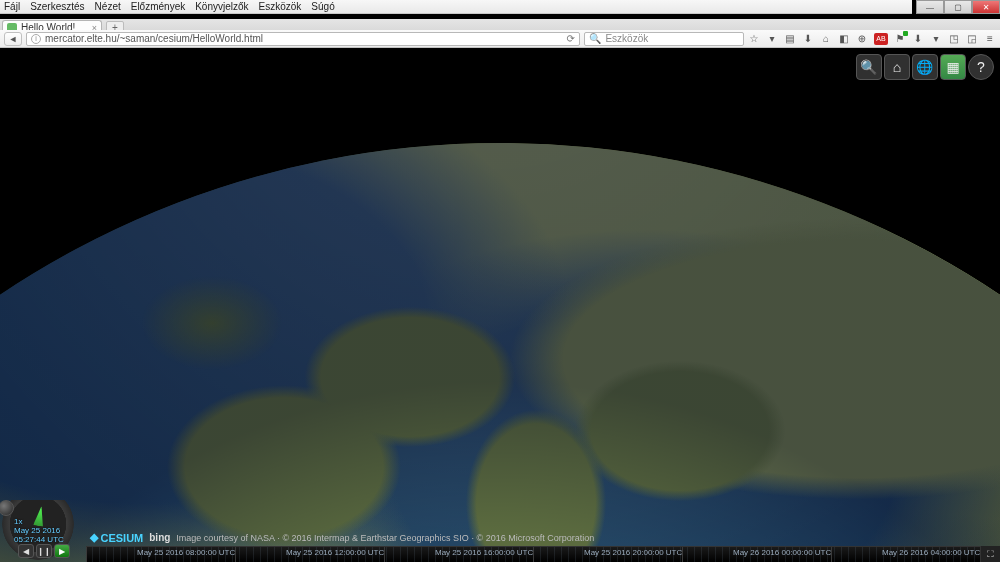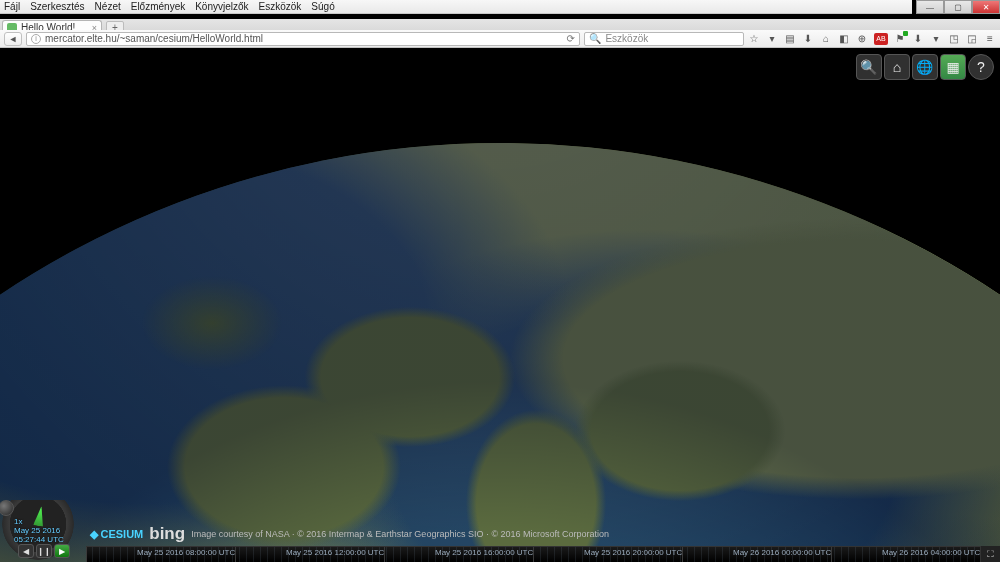--- a/index.html
+++ b/index.html
@@ -82,21 +82,21 @@
 
 
 .cesium-toolbar { position: absolute; top: 6px; right: 6px; display: flex; gap: 2px; }
 .ctb { width: 26px; height: 26px; background: #303030; border: 1px solid #555; border-radius: 4px; display: flex; align-items: center; justify-content: center; color: #eee; font-size: 14px; }
 .ctb.layers { background: linear-gradient(#5a5,#384); }
 .ctb.help { border-radius: 50%; }
 
 
 .credits { position: absolute; left: 90px; bottom: 18px; font-size: 9px; color: #bbb; display: flex; align-items: center; gap: 6px; }
 .credits .cesium-logo { color: #49d3ff; font-weight: bold; font-size: 11px; display: flex; align-items: center; gap: 2px; }
-.credits .bing-logo { color: #ddd; font-weight: bold; font-size: 17px; }
+.credits .bing-logo { color: #ddd; font-weight: bold; font-size: 10px; }
 
 
 .anim { position: absolute; left: 2px; bottom: 2px; width: 84px; height: 60px; }
 .anim-ring { position: absolute; left: 0; bottom: 0; width: 72px; height: 72px; border-radius: 50%; background: radial-gradient(circle at 50% 50%, #222 0%, #222 55%, #3a3a3a 56%, #2a2a2a 70%, transparent 71%); clip-path: inset(12px 0 0 0); }
 .anim-needle { position: absolute; left: 31px; bottom: 34px; width: 10px; height: 20px; background: linear-gradient(#5f5,#393); clip-path: polygon(50% 0, 100% 100%, 0 100%); transform: rotate(10deg); transform-origin: 50% 100%; }
 .anim-knob { position: absolute; left: -4px; bottom: 44px; width: 16px; height: 16px; border-radius: 50%; background: radial-gradient(circle at 35% 35%, #777,#222); border: 1px solid #555; }
 .anim-readout { position: absolute; left: 12px; bottom: 16px; width: 60px; text-align: left; font-size: 8px; line-height: 9px; color: #6cf; text-shadow: 0 0 2px #000; }
 .anim-btns { position: absolute; left: 16px; bottom: 2px; display: flex; gap: 2px; }
 .ab { width: 16px; height: 14px; background: #333; border: 1px solid #555; border-radius: 3px; display: flex; align-items: center; justify-content: center; color: #ddd; font-size: 8px; }
 .ab.play { background: linear-gradient(#4a4,#171); color: #fff; }

